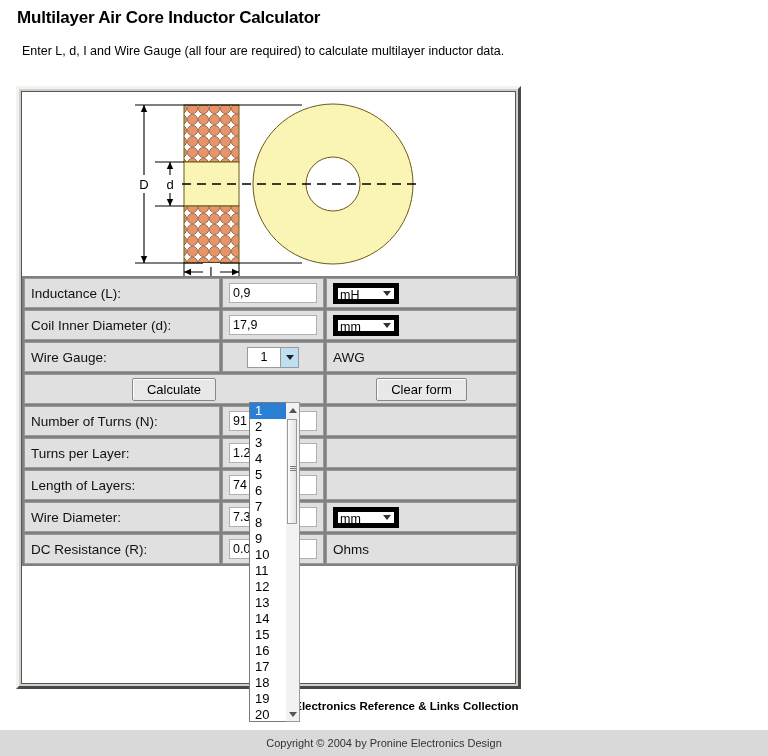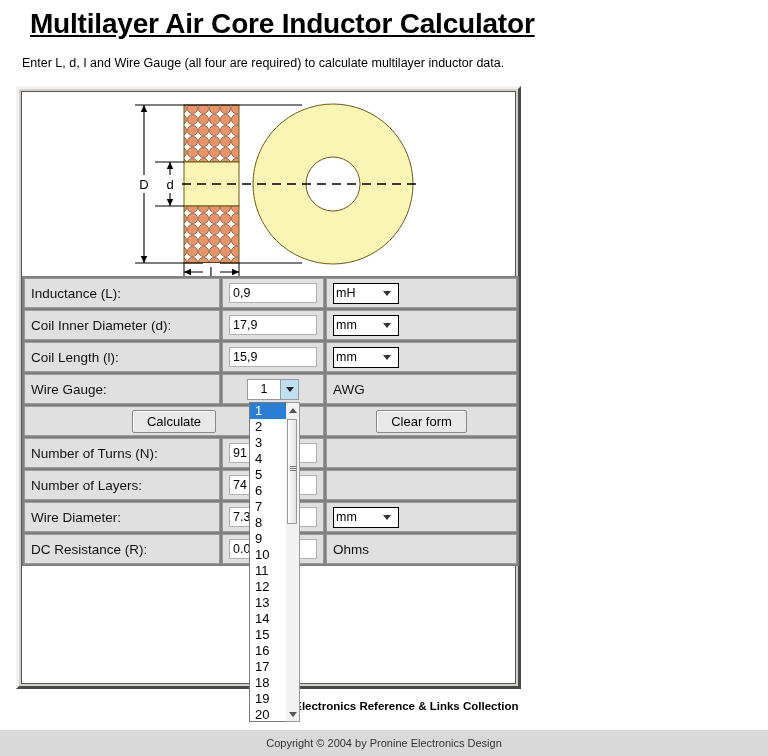--- a/index.html
+++ b/index.html
@@ -6,24 +6,23 @@
   html, body {
     margin: 0; padding: 0;
     width: 768px; height: 756px;
     background: #ffffff;
     font-family: "Liberation Sans", sans-serif;
     overflow: hidden;
   }
   #page { position: relative; width: 768px; height: 756px; background:#fff; }
 
   h1.title {
-    margin: 0; padding: 8px 0 0 30px;
-    font-size: 28px; font-weight: bold; color:#000;
+    margin: 0; padding: 8px 0 0 17px;
+    font-size: 17px; font-weight: bold; color:#000;
     letter-spacing: -0.2px;
-    text-decoration: underline;
   }
   .subtitle {
     margin: 0; padding: 16px 13px 0 22px;
     font-size: 12.5px; color:#000;
   }
 
   
   .panel {
     position: absolute; left: 16px; top: 86px;
     width: 505px; height: 603px;
@@ -53,21 +52,21 @@
   td.val { text-align:center; }
 
   input.txt {
     width:88px; height:20px; padding:1px 3px;
     font-family:"Liberation Sans", sans-serif; font-size:12.5px;
     border:1px solid #b0b0b0; background:#fff; color:#000; outline:none;
   }
   select.unit {
     width:66px; height:21px; padding:0 2px;
     font-family:"Liberation Sans", sans-serif; font-size:12.5px;
-    border:1px solid #000000; background:#fff; color:#000;
+    border:5px solid #000000; background:#fff; color:#000;
     -webkit-appearance:none; appearance:none;
   }
   .selwrap { position:relative; display:inline-block; }
   .selwrap .arrow {
     position:absolute; right:8px; top:8px; pointer-events:none;
     width:0;height:0;border-left:4px solid transparent;border-right:4px solid transparent;border-top:5px solid #333;
   }
   button.btn {
     font-family:"Liberation Sans", sans-serif; font-size:13px;
     padding:3px 14px; background:#e8e8e8;
@@ -211,34 +210,20 @@
             <td class="c3">
               <span class="selwrap">
                 <select class="unit">
                   <option>mm</option>
                 </select>
                 <span class="arrow"></span>
               </span>
             </td>
           </tr>
 
-          <tr>
-            <td class="c1 lbl">Coil Length (l):</td>
-            <td class="c2 val">
-              <input class="txt" type="text" value="15,9" style="">
-            </td>
-            <td class="c3">
-              <span class="selwrap">
-                <select class="unit">
-                  <option>mm</option>
-                </select>
-                <span class="arrow"></span>
-              </span>
-            </td>
-          </tr>
 
           <tr>
             <td class="c1 lbl">Wire Gauge:</td>
             <td class="c2 val">
               <span class="gauge-box">
                 <span class="gv">1</span>
                 <span class="gb">
                   <i></i>
                 </span>
               </span>
@@ -256,23 +241,30 @@
           </tr>
 
           <tr>
             <td class="c1 lbl">Number of Turns (N):</td>
             <td class="c2 val">
               <input class="txt" type="text" readonly="" value="91" style="">
             </td>
             <td class="c3"></td>
           </tr>
 
-
-          <tr>
-            <td class="c1 lbl">Number of Layers:</td>
+          <tr>
+            <td class="c1 lbl">Turns per Layer:</td>
+            <td class="c2 val">
+              <input class="txt" type="text" readonly="" value="1.2" style="">
+            </td>
+            <td class="c3"></td>
+          </tr>
+
+          <tr>
+            <td class="c1 lbl">Length of Layers:</td>
             <td class="c2 val">
               <input class="txt" type="text" readonly="" value="74" style="">
             </td>
             <td class="c3"></td>
           </tr>
 
 
           <tr>
             <td class="c1 lbl">Wire Diameter:</td>
             <td class="c2 val">

